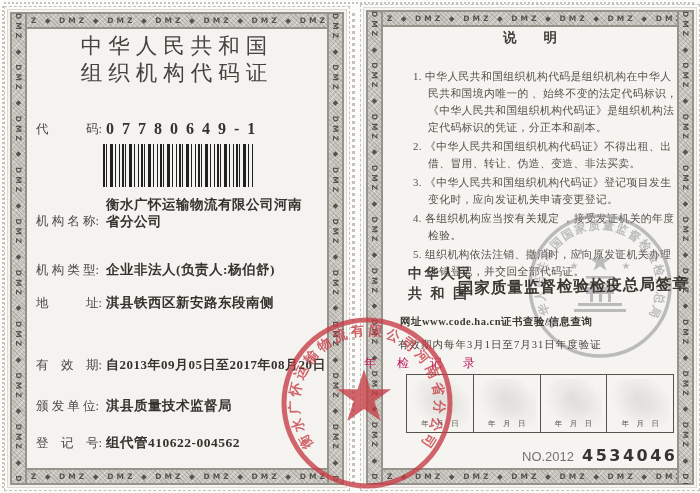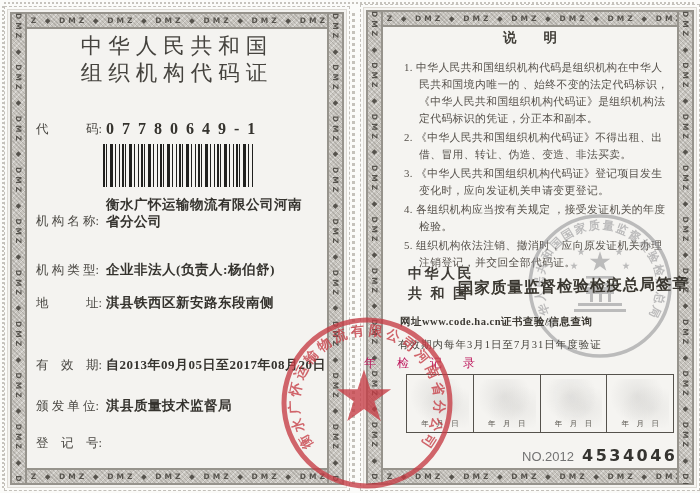--- a/index.html
+++ b/index.html
@@ -43,21 +43,21 @@
   .r-issuer{top:387px}
   .r-reg{top:424px}
   .barcode{position:absolute;left:95px;top:134px;width:152px;height:43px;
     background:repeating-linear-gradient(90deg,#20201e 0 2px,transparent 2px 3px,#20201e 3px 4px,
       transparent 4px 7px,#20201e 7px 10px,transparent 10px 12px,#20201e 12px 13px,transparent 13px 16px,
       #20201e 16px 17px,transparent 17px 19px);}
 
   
   .heading{position:absolute;top:21px;left:0;width:100%;text-align:center;
            font-size:13.5px;font-weight:bold;color:#413e38;white-space:pre;}
-  ol.notes{position:absolute;top:43px;left:32px;width:268px;margin:8px;padding:0;list-style:none;
+  ol.notes{position:absolute;top:43px;left:32px;width:268px;margin:17px;padding:0;list-style:none;
            font-size:10.8px;line-height:17px;color:#55504a;letter-spacing:.4px;}
   ol.notes li{padding-left:15px;text-indent:-15px;margin-bottom:2px;}
   .country{position:absolute;left:36px;top:256px;font-size:14px;font-weight:bold;
            color:#3f3c37;letter-spacing:2.5px;line-height:20px;white-space:pre;margin-left:8px;}
   .authority{position:absolute;left:94px;top:268px;font-size:15.5px;font-weight:bold;
            color:#39362f;white-space:nowrap;letter-spacing:1px;transform:rotate(-1.2deg);z-index:4;}
   .website{position:absolute;left:36px;top:307px;font-size:10.5px;font-weight:bold;color:#3c3933;letter-spacing:.5px;z-index:4;}
   .annual{position:absolute;left:34px;top:330px;font-size:10.5px;color:#45423c;letter-spacing:1px;z-index:4;}
   .recheading{position:absolute;top:347px;left:0;width:100%;
            font-size:12px;color:#be185d;letter-spacing:9px;z-index:4;}
@@ -120,20 +120,21 @@
     <div class="lrow r-valid">
       <span class="lab">有　效　期:</span>
       <span class="val">自2013年09月05日至2017年08月20日</span>
     </div>
     <div class="lrow r-issuer">
       <span class="lab">颁 发 单 位:</span>
       <span class="val">淇县质量技术监督局</span>
     </div>
     <div class="lrow r-reg">
       <span class="lab">登　记　号:</span>
+      <span class="val">组代管410622-004562</span>
     </div>
   </div>
 
   <div class="page page-right">
     <div class="strip h t">DMZ ◆ DMZ ◆ DMZ ◆ DMZ ◆ DMZ ◆ DMZ ◆ DMZ ◆ DMZ ◆ DMZ ◆ DMZ ◆ DMZ ◆ DMZ ◆ DMZ ◆ DMZ ◆ DMZ ◆ DMZ ◆ DMZ ◆ DMZ</div>
     <div class="strip h b">DMZ ◆ DMZ ◆ DMZ ◆ DMZ ◆ DMZ ◆ DMZ ◆ DMZ ◆ DMZ ◆ DMZ ◆ DMZ ◆ DMZ ◆ DMZ ◆ DMZ ◆ DMZ ◆ DMZ ◆ DMZ ◆ DMZ ◆ DMZ</div>
     <div class="strip v l">DMZ ◆ DMZ ◆ DMZ ◆ DMZ ◆ DMZ ◆ DMZ ◆ DMZ ◆ DMZ ◆ DMZ ◆ DMZ ◆ DMZ ◆ DMZ ◆ DMZ ◆ DMZ ◆ DMZ ◆ DMZ ◆ DMZ ◆ DMZ ◆ DMZ ◆ DMZ ◆ DMZ ◆ DMZ ◆ DMZ ◆ DMZ ◆ DMZ ◆ DMZ</div>
     <div class="strip v r">DMZ ◆ DMZ ◆ DMZ ◆ DMZ ◆ DMZ ◆ DMZ ◆ DMZ ◆ DMZ ◆ DMZ ◆ DMZ ◆ DMZ ◆ DMZ ◆ DMZ ◆ DMZ ◆ DMZ ◆ DMZ ◆ DMZ ◆ DMZ ◆ DMZ ◆ DMZ ◆ DMZ ◆ DMZ ◆ DMZ ◆ DMZ ◆ DMZ ◆ DMZ</div>
 
     <div class="heading">说　　明</div>

